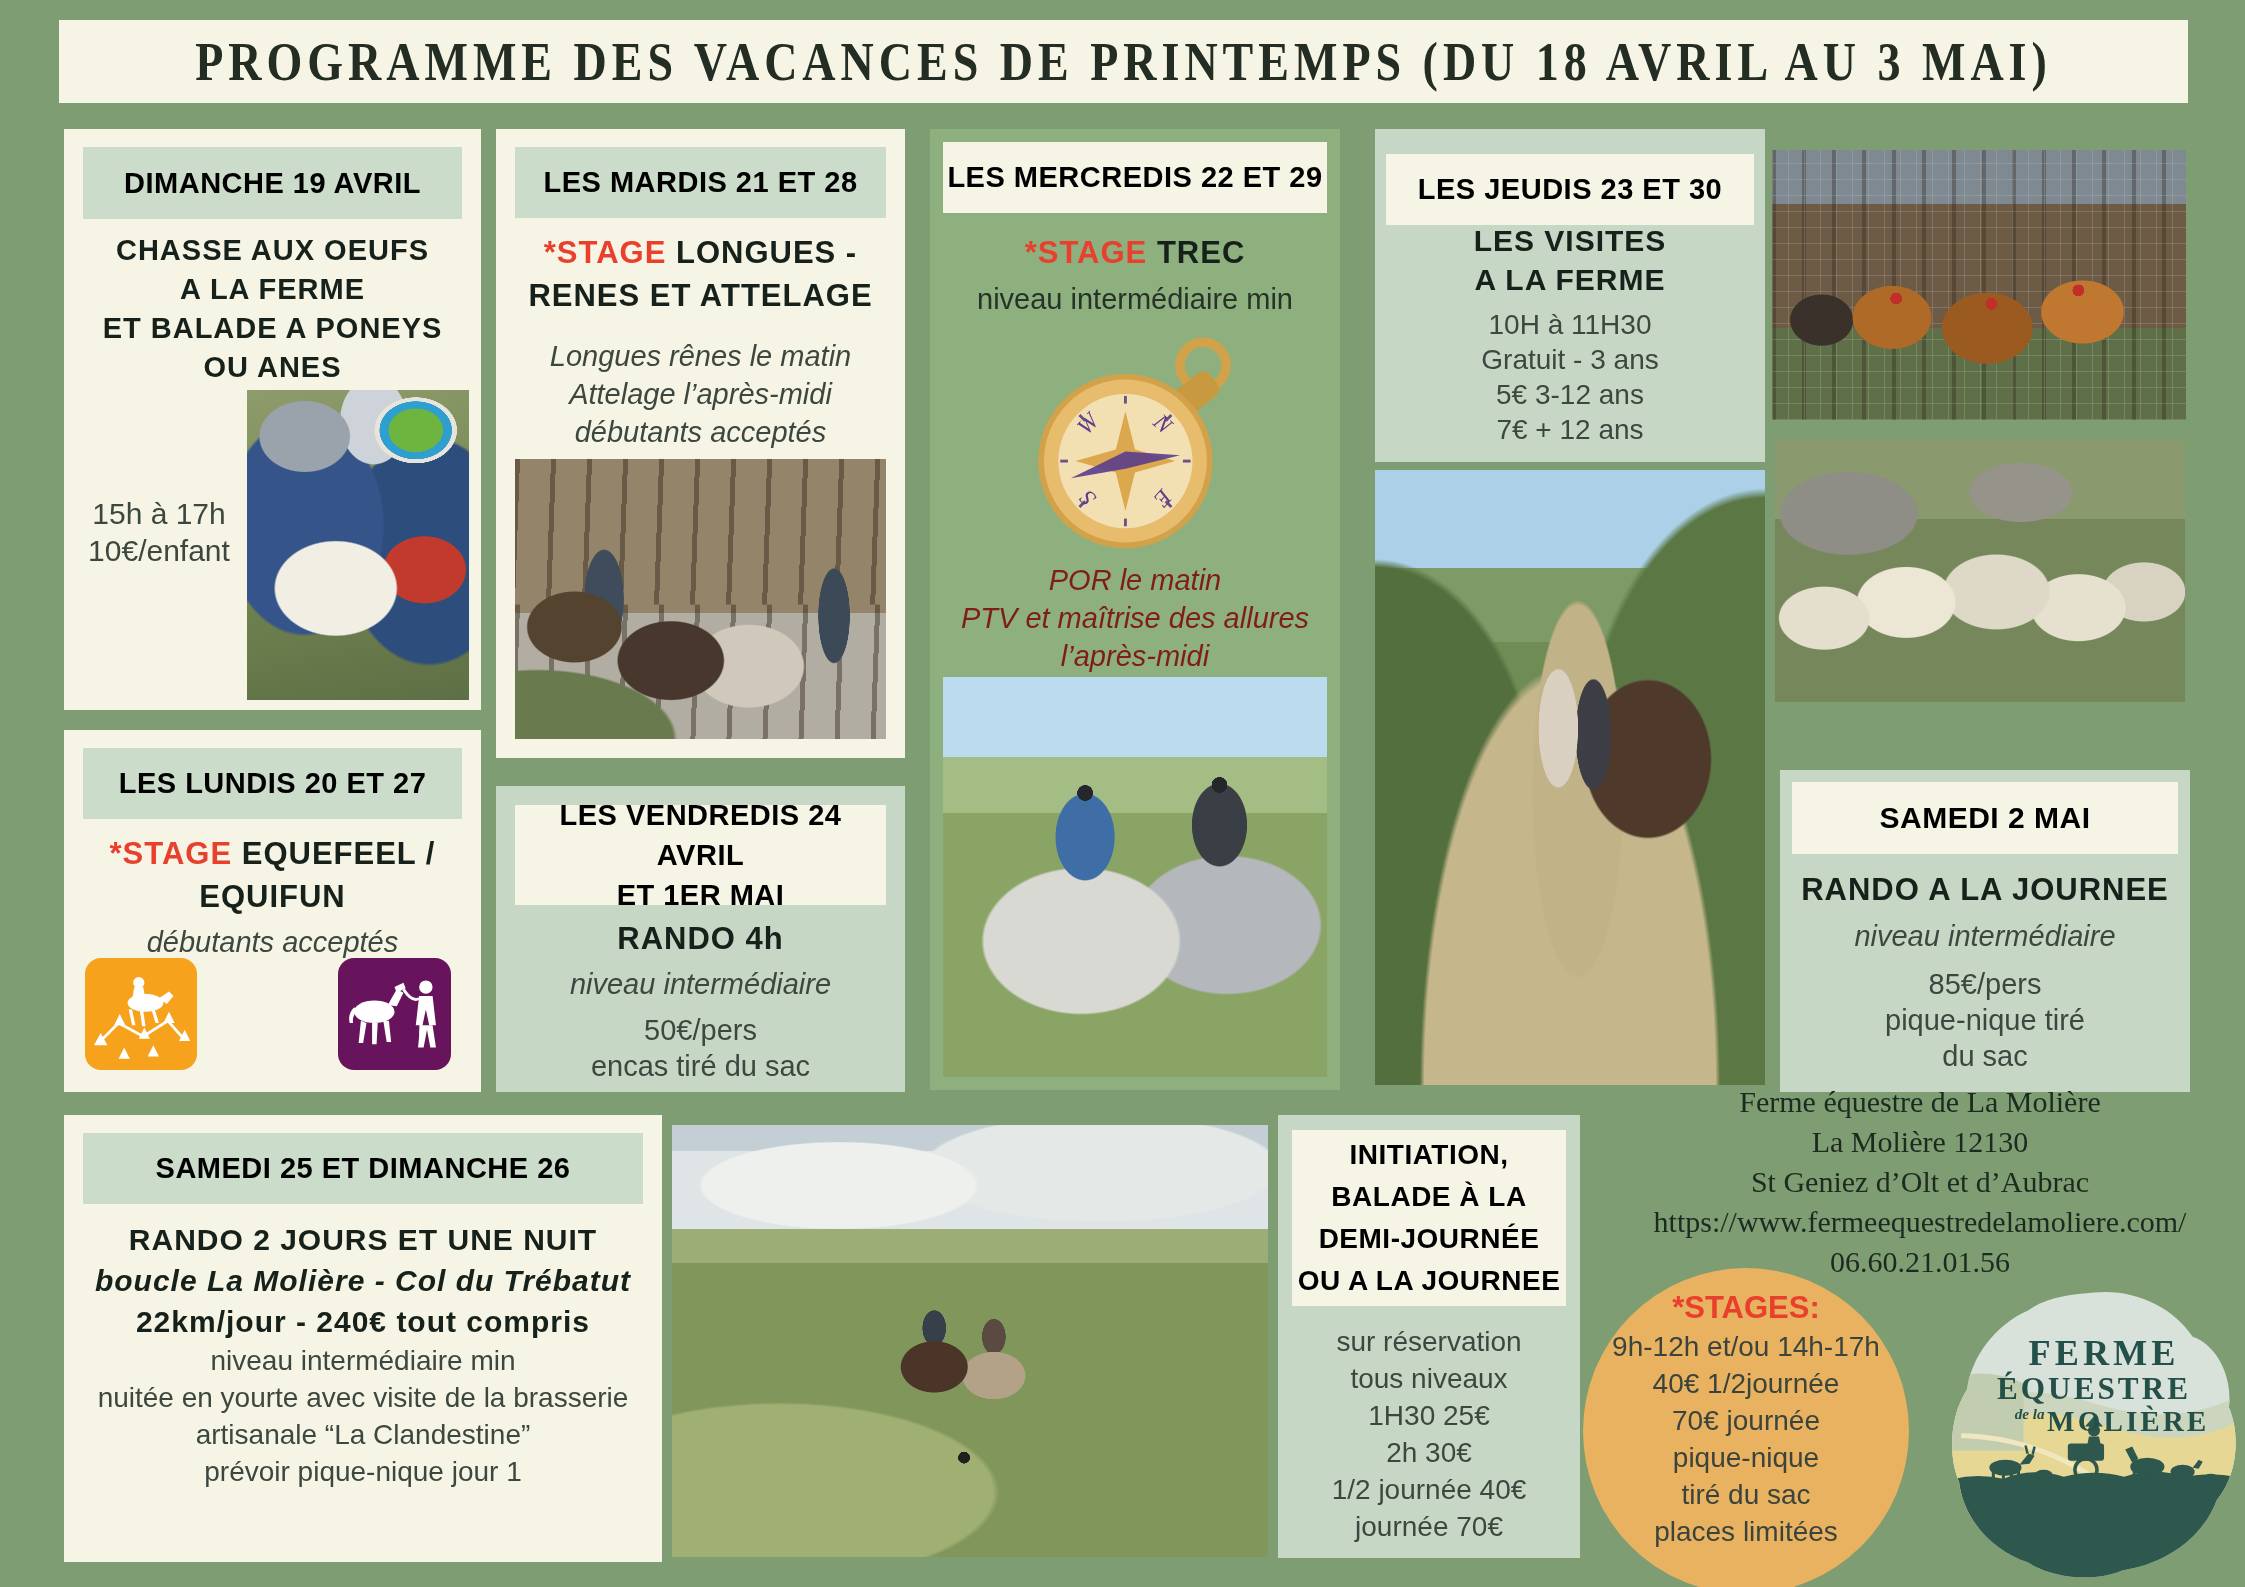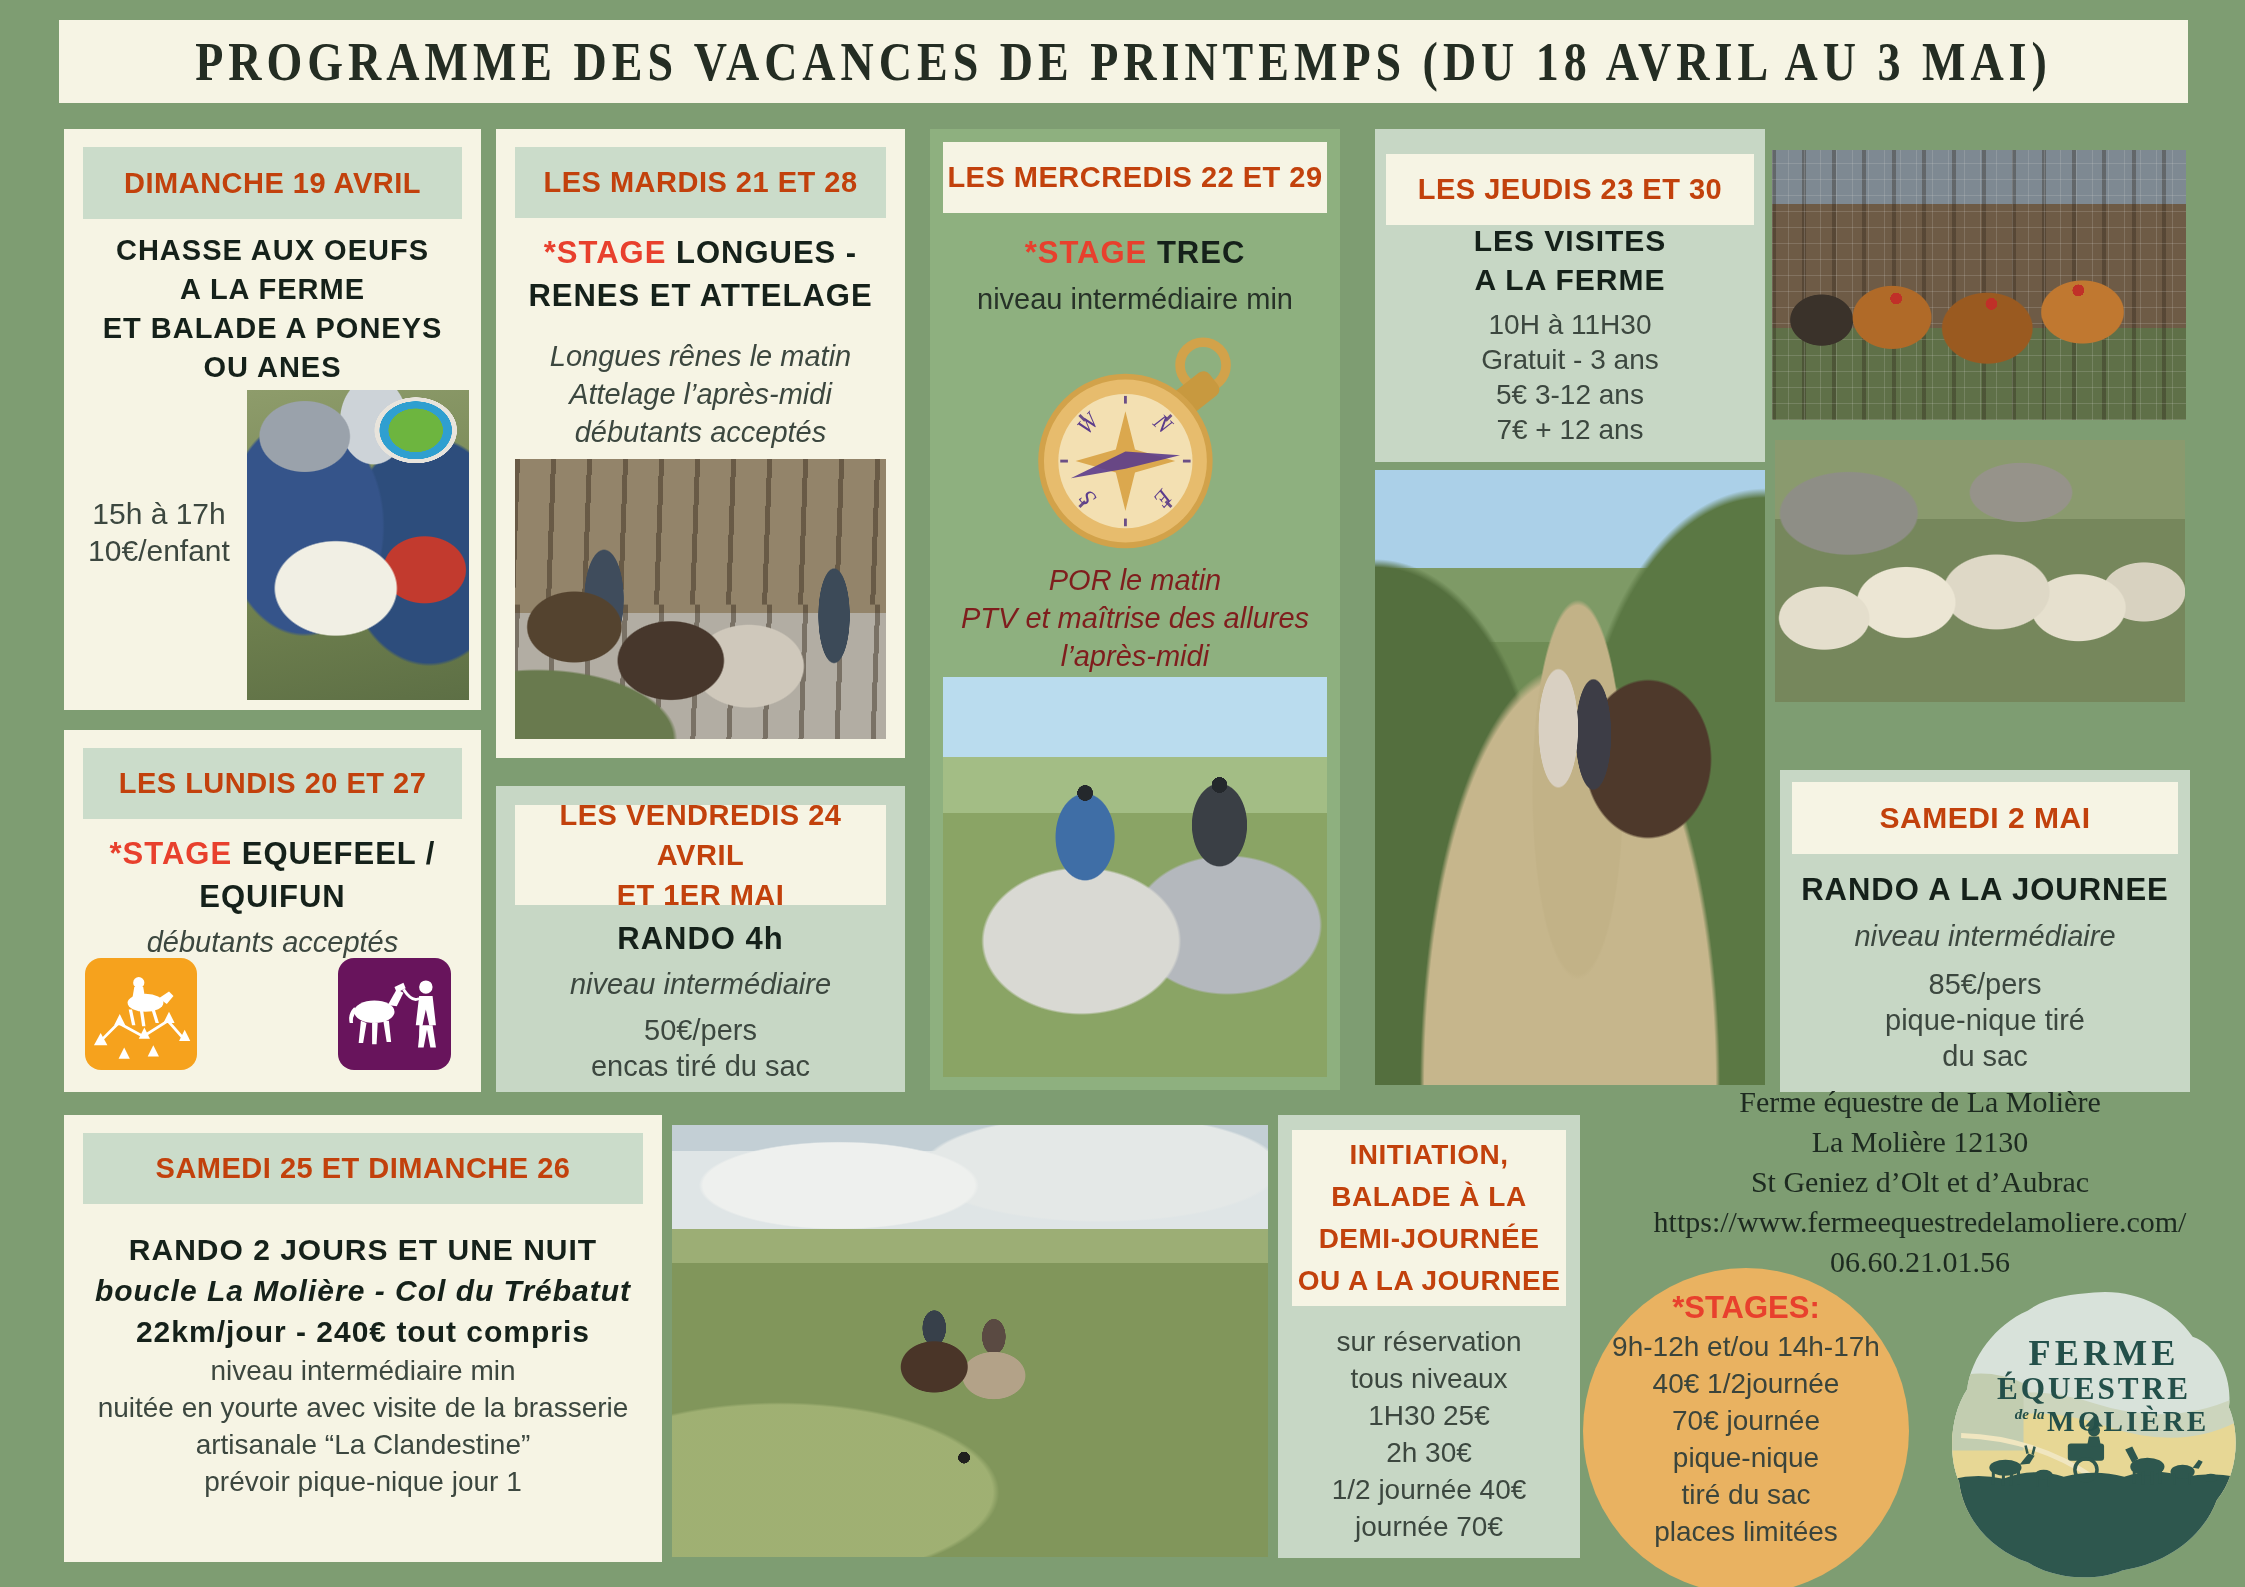--- a/index.html
+++ b/index.html
@@ -6,21 +6,21 @@
   .poster{position:relative;width:2245px;height:1587px;background:#7e9d72;overflow:hidden;
           font-family:"Liberation Sans",sans-serif;}
   .banner{position:absolute;left:59px;top:20px;width:2129px;height:83px;background:#f6f4e4;
           display:flex;align-items:center;justify-content:center;}
   .banner .t{font-family:"Liberation Serif",serif;font-size:46px;letter-spacing:5px;color:#242d23;
           font-weight:600;transform:scaleY(1.18);white-space:nowrap;}
   .card{position:absolute;background:#f6f4e4;}
   .panel{position:absolute;background:#c7d7c5;}
   .greencard{position:absolute;background:#8eb07f;}
   .band{position:absolute;display:flex;flex-direction:column;align-items:center;justify-content:center;
-        text-align:center;font-weight:700;color:#c2410c;font-size:29px;letter-spacing:.5px;}
+        text-align:center;font-weight:700;color:#000000;font-size:29px;letter-spacing:.5px;}
   .band.g{background:#cbdcca;left:19px;right:19px;}
   .band.c{background:#f6f4e4;}
   .tl{position:absolute;left:0;right:0;text-align:center;color:#15211a;}
   .bold{font-weight:700;letter-spacing:1px;}
   .ln{display:block;}
   .body{font-weight:400;color:#3c473f;}
   .it{font-style:italic;}
   .red{color:#e8402d;}
   .ph{position:absolute;background-repeat:no-repeat;}
   .sq{position:absolute;border-radius:16px;}
@@ -179,21 +179,21 @@
         <path d="M58,28 Q66,40 72,36" stroke="#ffffff" stroke-width="2.5" fill="none"></path>
         <path d="M76,42 q-4,18 -2,34" stroke="#ffffff" stroke-width="2.5" fill="none"></path>
       </svg>
     </div>
   </div>
 
   <div class="card" style="left:64px;top:1115px;width:598px;height:447px;">
     <div class="band g" style="top:18px;height:71px;">
       <span>SAMEDI 25 ET DIMANCHE 26</span>
     </div>
-    <div class="tl" style="top:114px;text-align:center;">
+    <div class="tl" style="top:104px;text-align:center;">
       <span class="ln bold" style="font-size:30px;line-height:41px;">RANDO 2 JOURS ET UNE NUIT</span>
       <span class="ln bold it" style="font-size:30px;line-height:41px;">boucle La Molière - Col du Trébatut</span>
       <span class="ln bold" style="font-size:30px;line-height:41px;">22km/jour - 240€ tout compris</span>
       <span class="ln body" style="font-size:28px;line-height:37px;">niveau intermédiaire min</span>
       <span class="ln body" style="font-size:28px;line-height:37px;">nuitée en yourte avec visite de la brasserie</span>
       <span class="ln body" style="font-size:28px;line-height:37px;">artisanale “La Clandestine”</span>
       <span class="ln body" style="font-size:28px;line-height:37px;">prévoir pique-nique jour 1</span>
     </div>
   </div>
 

